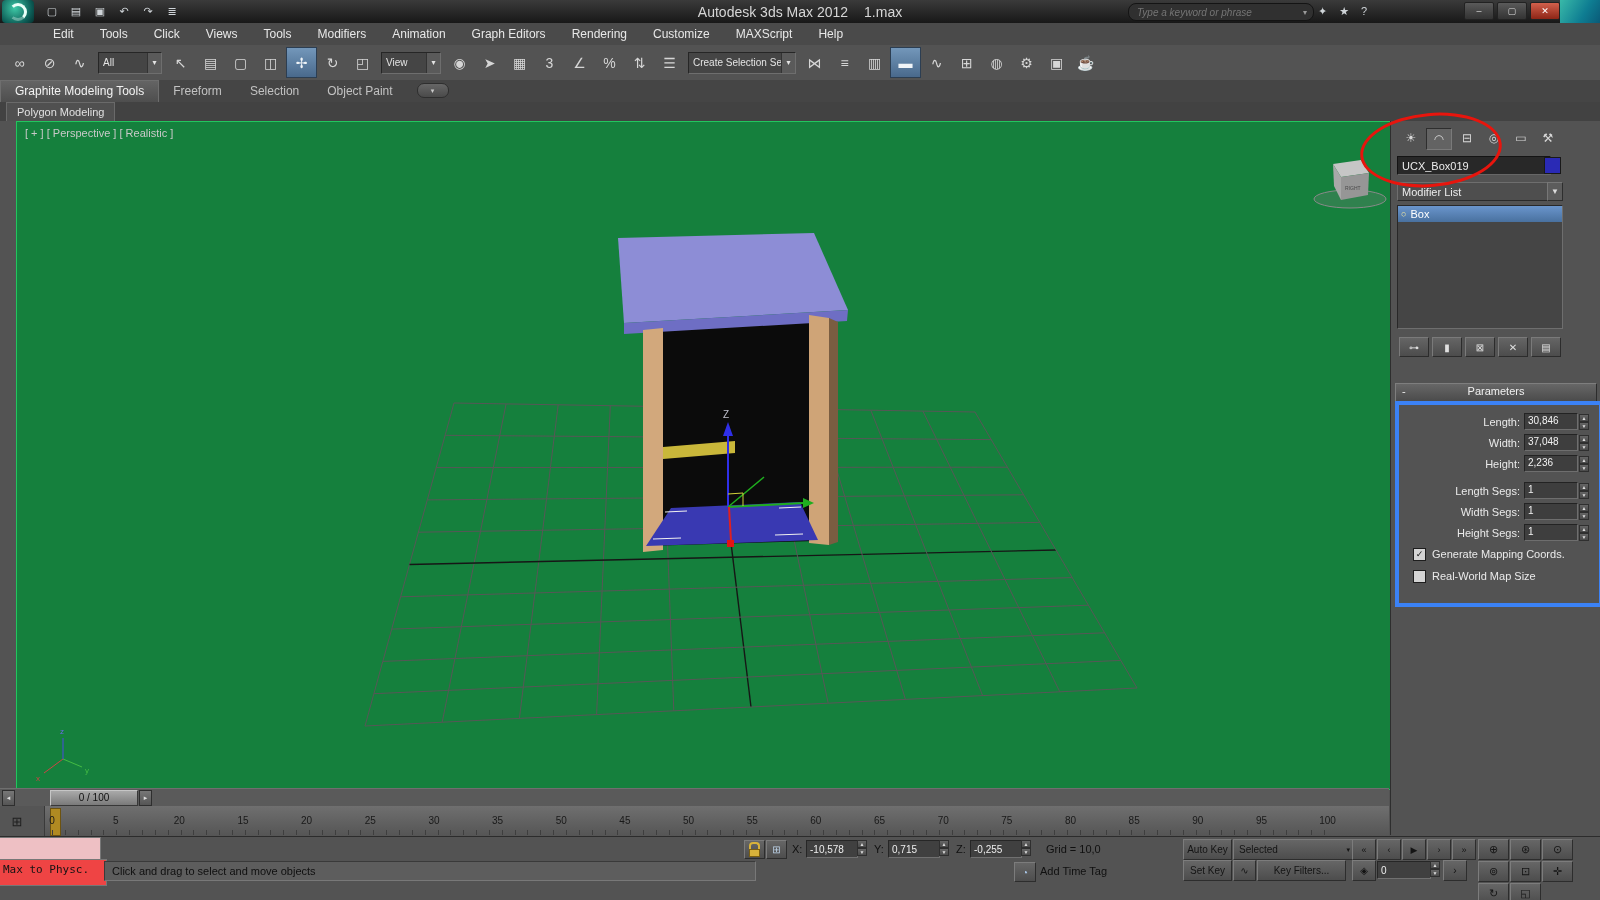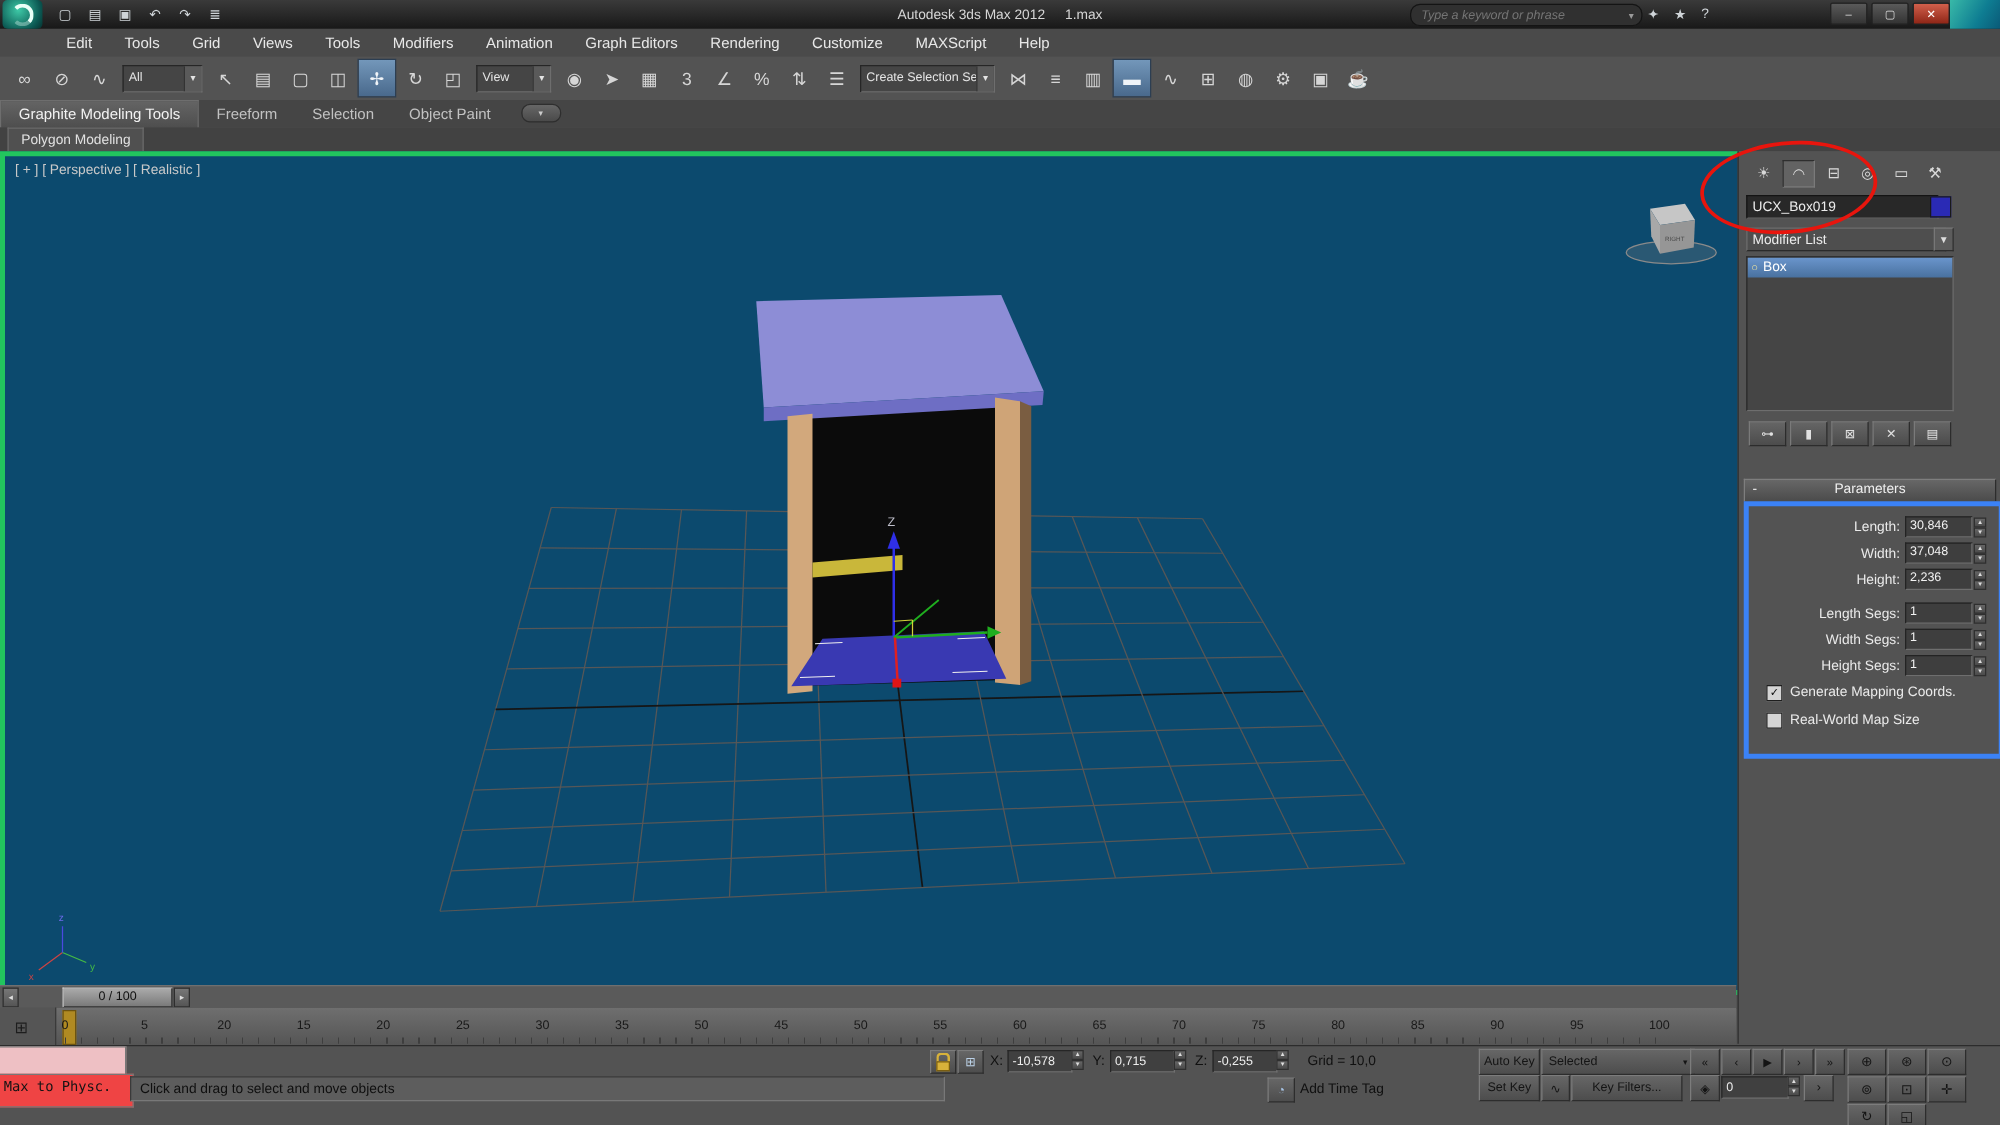--- a/index.html
+++ b/index.html
@@ -4,21 +4,21 @@
 <style>
  html,body{margin:0;padding:0;width:1600px;height:900px;overflow:hidden}
  body{position:relative;background:#535353;font-family:"Liberation Sans",sans-serif;font-size:12px;color:#e0e0e0}
  
  #titlebar{position:absolute;left:0;top:0;width:1600px;height:23px;background:linear-gradient(#3a3a3a,#181818);z-index:50}
  #logo-btn{position:absolute;left:2px;top:0;width:32px;height:23px;display:flex;align-items:center;justify-content:center;background:radial-gradient(circle at 40% 35%,#3ec9a7,#0c5a54 70%,#06302e);border-radius:4px}
  .logo-swirl{width:12px;height:12px;border:3px solid #eafff8;border-left-color:transparent;border-bottom-color:rgba(234,255,248,.35);border-radius:50%}
  #quick-access{position:absolute;left:42px;top:2px;display:flex;gap:4px;align-items:center}
  .qa-btn{width:20px;height:18px;display:flex;align-items:center;justify-content:center;color:#cfd4d8;font-size:11px}
  #title-center{position:absolute;left:0;top:0;width:100%;height:23px;display:flex;align-items:center;justify-content:center;gap:16px;pointer-events:none}
- #title-center span{font-size:11px;color:#d6d6d6}
+ #title-center span{font-size:14px;color:#d6d6d6}
  #search-box{position:absolute;left:1128px;top:3px;width:172px;height:16px;background:#303030;border:1px solid #141414;border-radius:8px;display:flex;align-items:center;padding:0 6px}
  #search-box input{flex:1;background:transparent;border:none;outline:none;color:#9a9a9a;font-style:italic;font-size:10px;font-family:inherit}
  #search-arrow{color:#9a9a9a;font-size:8px;margin-left:4px}
  #info-icons{position:absolute;left:1318px;top:2px;display:flex;gap:12px;align-items:center;height:18px}
  .info-icon{color:#cfd4d8;font-size:11px}
  #window-buttons{position:absolute;left:1464px;top:2px;display:flex;gap:3px}
  .win-btn{width:28px;height:16px;display:flex;align-items:center;justify-content:center;font-size:9px;color:#ddd;background:linear-gradient(#5a5a5a,#333);border:1px solid #222;border-radius:2px}
  .win-close{background:linear-gradient(#d2604c,#8e2516);color:#fff}
  #wallpaper-corner{position:absolute;right:0;top:0;width:40px;height:23px;background:linear-gradient(120deg,#39b9a8,#0e7d92 60%,#0a5a78)}
  
@@ -32,21 +32,21 @@
  .tb-select-val{flex:1;padding:0 4px;white-space:nowrap;overflow:hidden}
  .tb-select-arrow{width:13px;height:100%;display:flex;align-items:center;justify-content:center;background:#5a5a5a;border-left:1px solid #333;font-size:8px}
  
  #ribbon{position:absolute;left:0;top:80px;width:1600px;height:22px;background:#454545;display:flex;align-items:flex-end}
  .ribbon-tab{padding:0 14px;height:21px;line-height:21px;font-size:12px;color:#c2c2c2}
  .ribbon-tab.active{background:linear-gradient(#646464,#4e4e4e);border:1px solid #6e6e6e;border-bottom:none;color:#f2f2f2}
  #ribbon-collapse{width:30px;height:13px;margin:0 0 4px 10px;background:linear-gradient(#666,#4a4a4a);border:1px solid #2e2e2e;border-radius:7px;display:flex;align-items:center;justify-content:center;font-size:7px;color:#ccc}
  #subtab-row{position:absolute;left:0;top:102px;width:1600px;height:19px;background:#424242}
  #subtab{display:inline-block;margin-left:6px;padding:0 10px;height:18px;line-height:18px;background:#505050;border:1px solid #6a6a6a;border-bottom:none;font-size:11px;color:#e0e0e0}
  
- #viewport{position:absolute;left:0;top:121px;width:1389px;height:667px;background:#0c4a6e;border:4px solid #22c55e}
+ #viewport{position:absolute;left:16px;top:121px;width:1389px;height:667px;background:#15803d;border:1px solid #22c55e}
  #vp-label{position:absolute;left:8px;top:5px;font-size:11px;color:#c9c9c9;z-index:5}
  #vp-svg{display:block}
  
  #command-panel{position:absolute;left:1390px;top:121px;width:210px;height:714px;background:#535353;border-left:1px solid #2e2e2e}
  #cp-tabs{position:absolute;left:8px;top:7px;display:flex;gap:3px}
  .cp-tab{width:24px;height:20px;display:flex;align-items:center;justify-content:center;font-size:12px;color:#d8d8d8}
  .cp-tab-active{background:#636363;border:1px solid;border-color:#2e2e2e #7a7a7a #7a7a7a #2e2e2e}
  #cp-name{position:absolute;left:6px;top:35px;width:144px;height:17px;background:#282828;border:1px solid;border-color:#141414 #666 #666 #141414;color:#ececec;font-size:11px;padding:0 4px;font-family:inherit}
  #cp-swatch{position:absolute;left:153px;top:36px;width:15px;height:15px;border:1px solid #191919;background:#2a2ab5}
  #cp-modlist{position:absolute;left:6px;top:61px;width:150px;height:17px;background:#4e4e4e;border:1px solid;border-color:#6e6e6e #2a2a2a #2a2a2a #6e6e6e;font-size:11px;color:#ececec;display:flex;align-items:center;padding:0 4px}
@@ -131,21 +131,21 @@
     <span class="win-btn">–</span>
     <span class="win-btn">▢</span>
     <span class="win-btn win-close">✕</span>
   </div>
   <div id="wallpaper-corner"></div>
 </div>
 
 <div id="menubar">
     <div class="menu-item">Edit</div>
     <div class="menu-item">Tools</div>
-    <div class="menu-item">Grid</div>
+    <div class="menu-item">Click</div>
     <div class="menu-item">Views</div>
     <div class="menu-item">Tools</div>
     <div class="menu-item">Modifiers</div>
     <div class="menu-item">Animation</div>
     <div class="menu-item">Graph Editors</div>
     <div class="menu-item">Rendering</div>
     <div class="menu-item">Customize</div>
     <div class="menu-item">MAXScript</div>
     <div class="menu-item">Help</div>
   </div>

